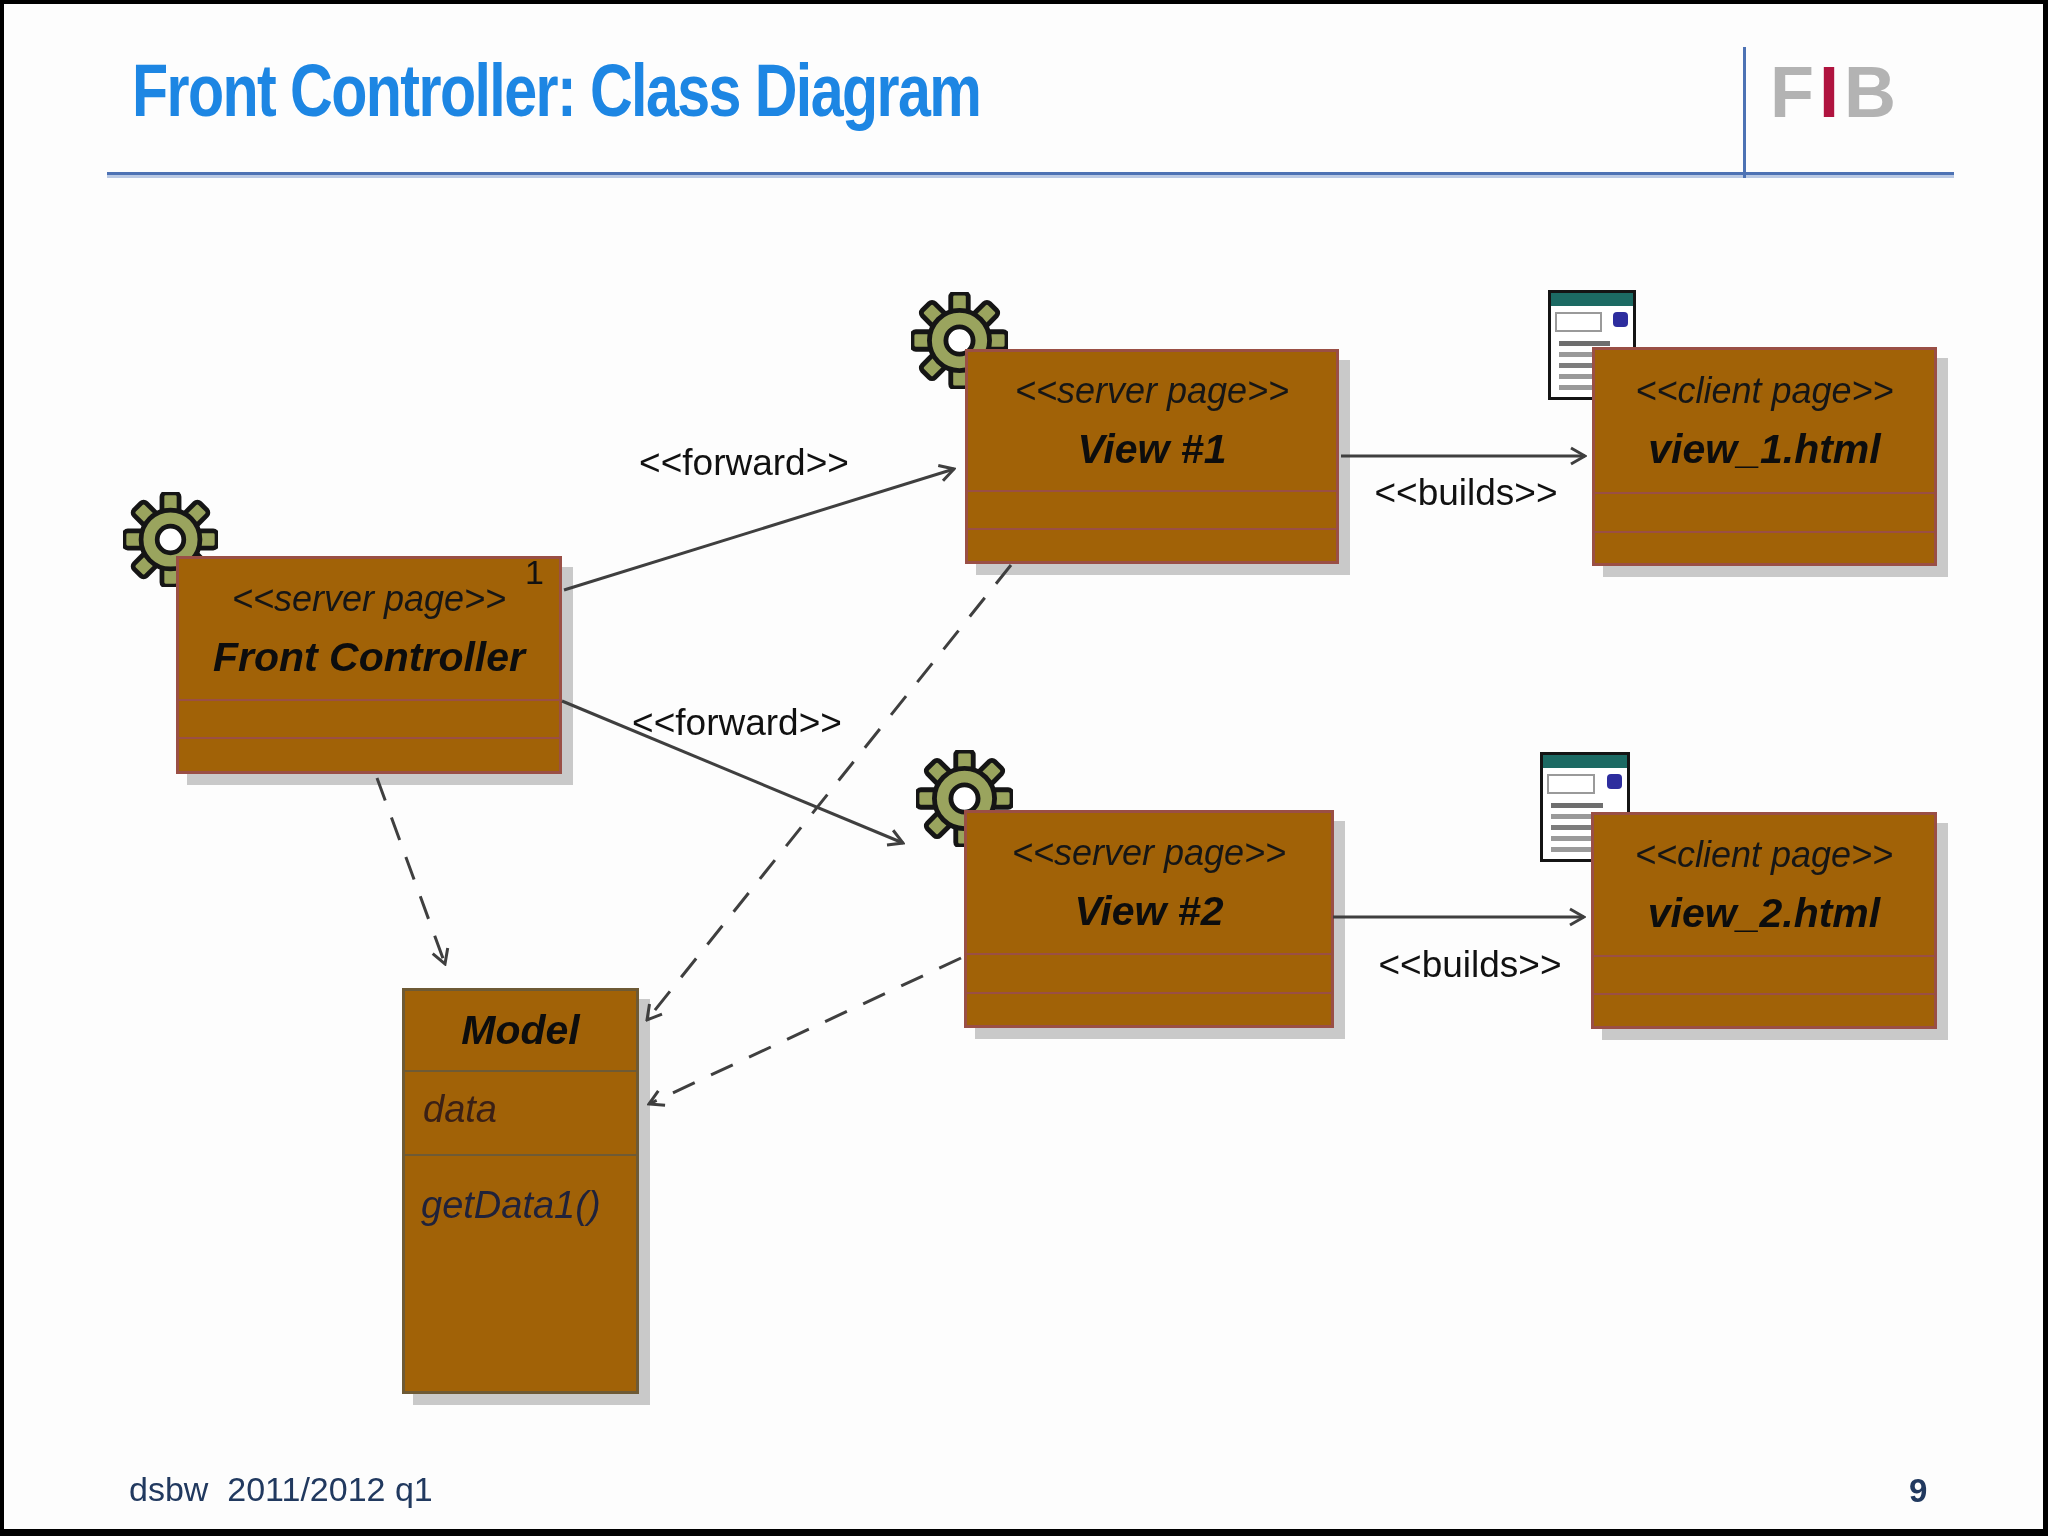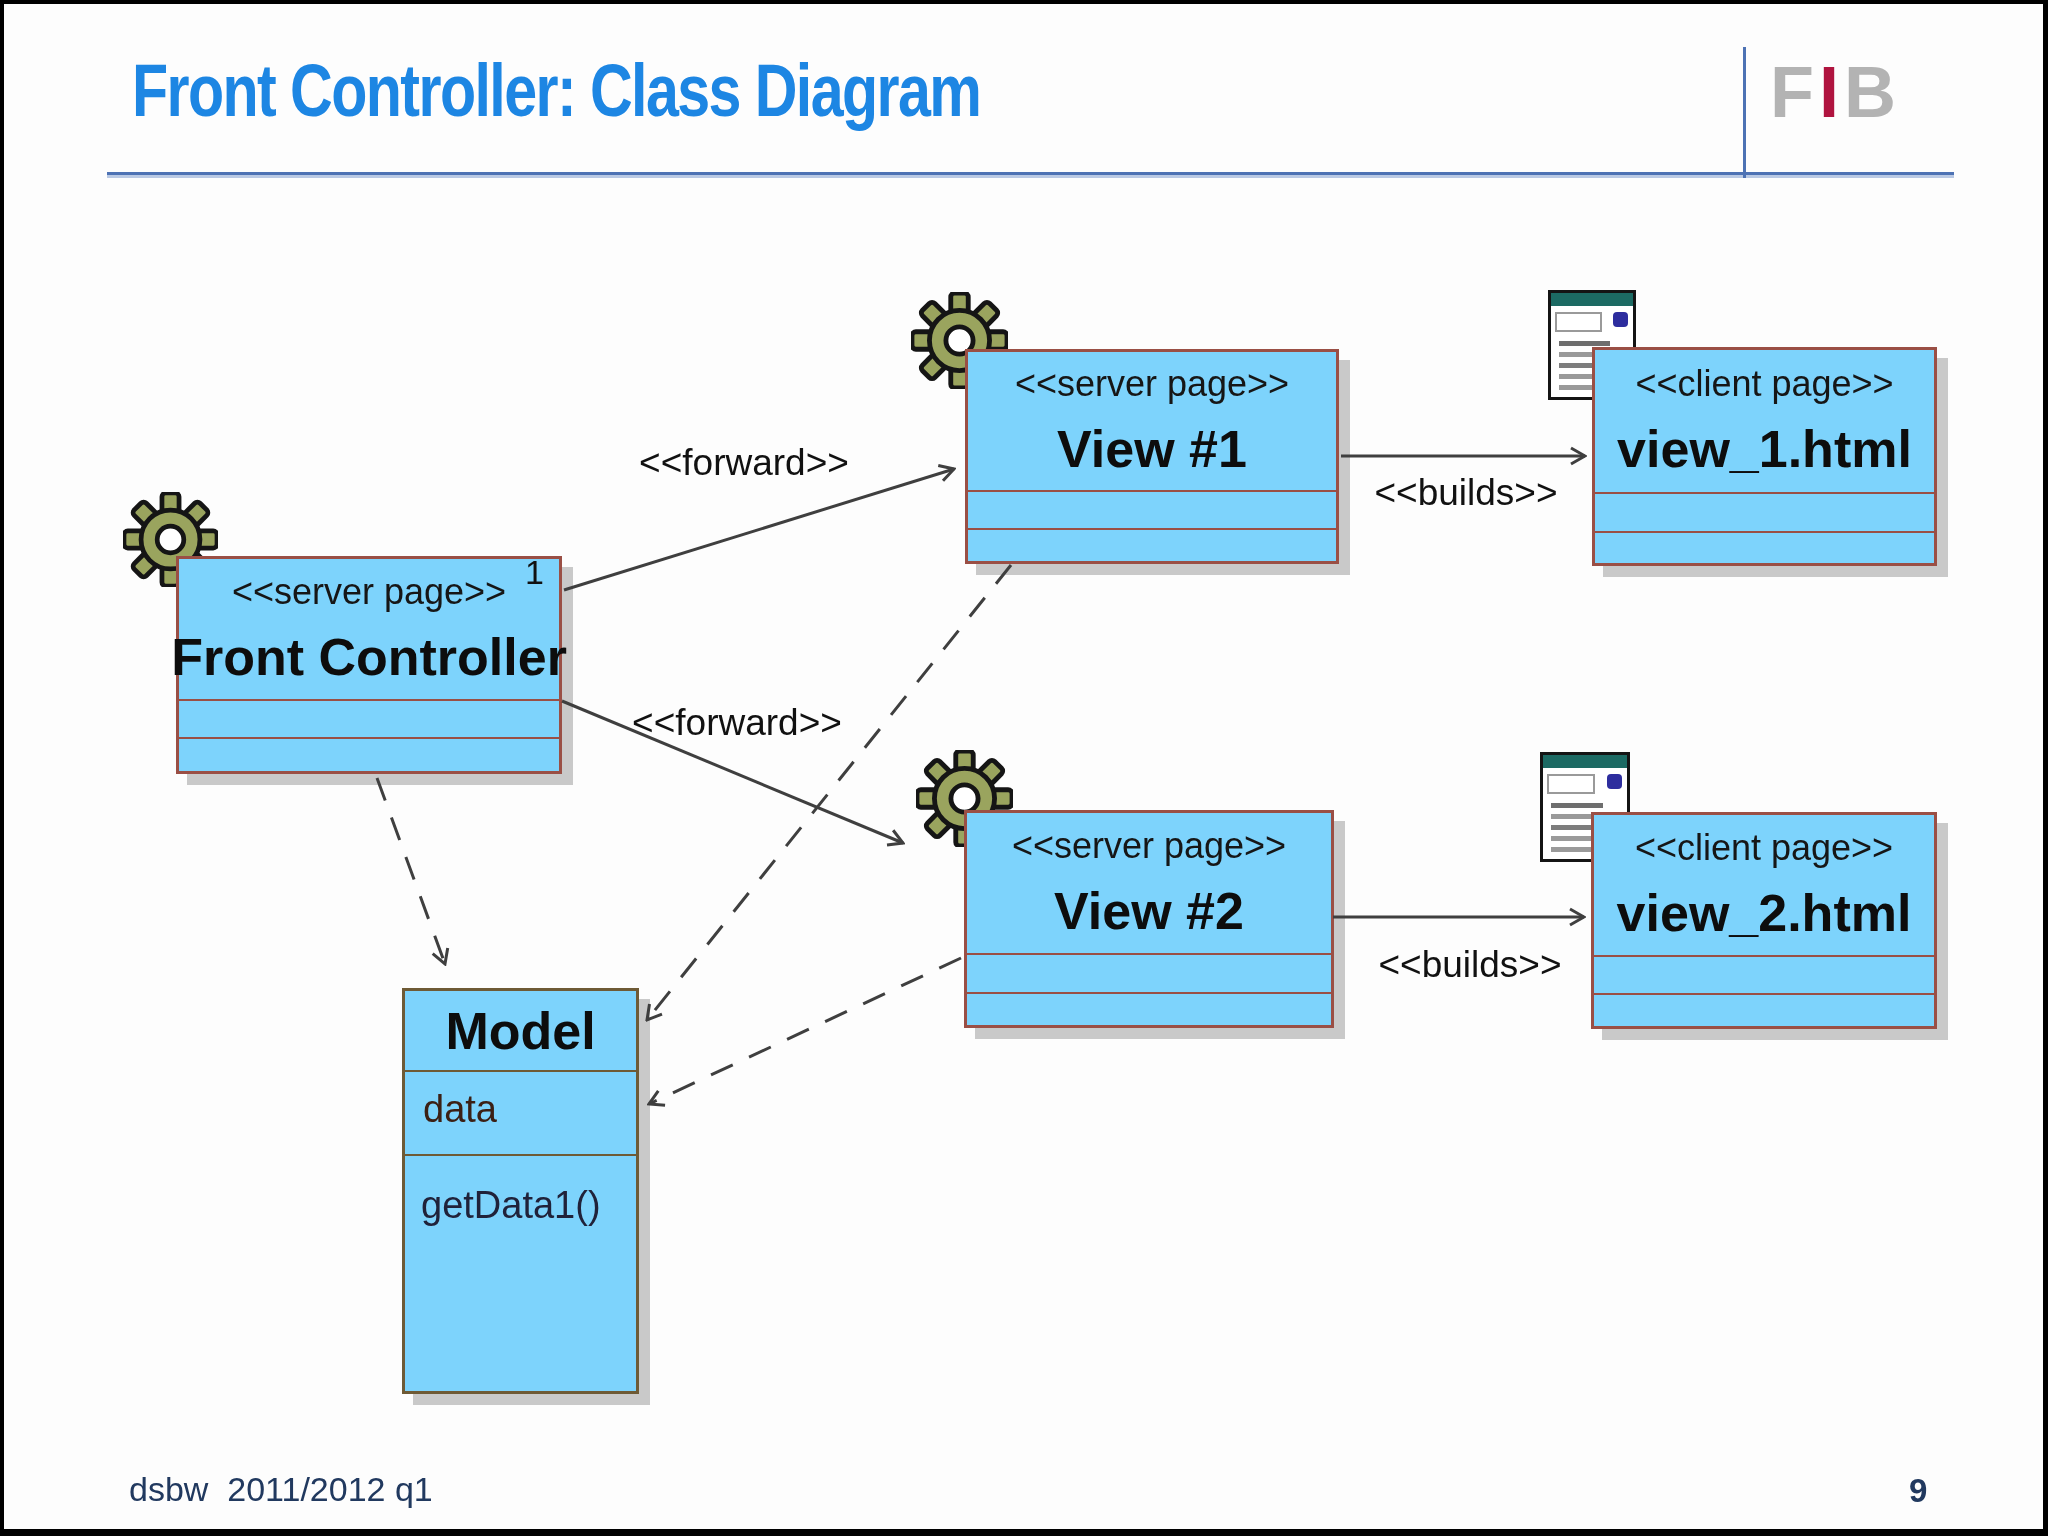--- a/index.html
+++ b/index.html
@@ -36,30 +36,30 @@
   .footer-course {
     position:absolute; left:125px; top:1466px;
     font-size:34px; color:#21395f; white-space:pre;
   }
   .footer-page {
     position:absolute; left:1905px; top:1468px;
     font-size:33px; font-weight:bold; color:#21395f;
   }
   
   .uml-box {
-    position:absolute; background:#7dd3fc;
+    position:absolute; background:#a16207;
     border:3px solid #9a4f45; box-shadow:11px 11px 0 #c9c9c9;
-    display:flex; flex-direction:column; box-sizing:border-box; z-index:2;
+    display:flex; flex-direction:column; box-sizing:border-box; z-index:2;font-style:italic;
   }
   .uml-head {
     display:flex; flex-direction:column; align-items:center; justify-content:center;
     gap:14px; flex:0 0 auto;
   }
   .stereo { font-size:36px; color:#161616; white-space:nowrap; }
-  .cname  { font-size:52px; font-weight:bold; color:#0d0d0d; white-space:nowrap; }
+  .cname  { font-size:41px; font-weight:bold; color:#0d0d0d; white-space:nowrap; }
   .sec { border-top:2px solid #9a4f45; }
   .model-box { border-color:#6e5a35;margin-top:13px; }
   .model-box .sec { border-top:2px solid #6e5a35; }
   .attr-line { font-size:38px; color:#3b2015; padding:16px 0 0 18px; }
   .method-line { font-size:38px; color:#20223a; line-height:59px; padding-left:16px; }
   
   .rel-label {
     position:absolute; font-size:37px; color:#111;
     transform:translateX(-50%); white-space:nowrap; z-index:6;
   }

